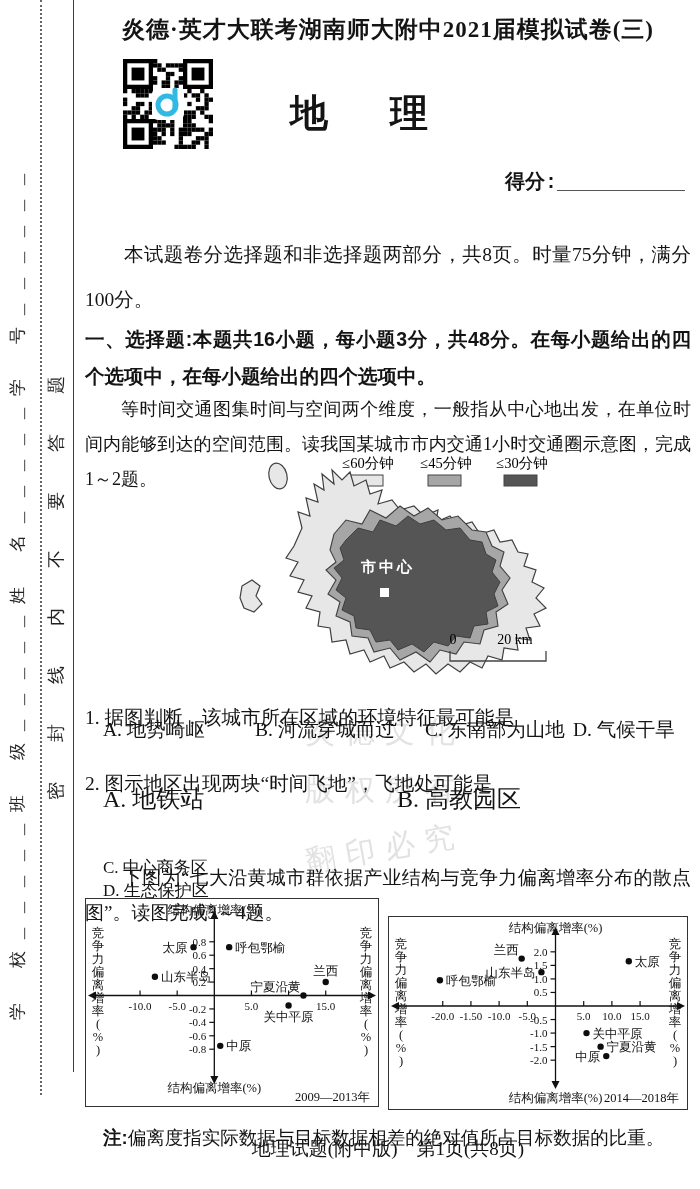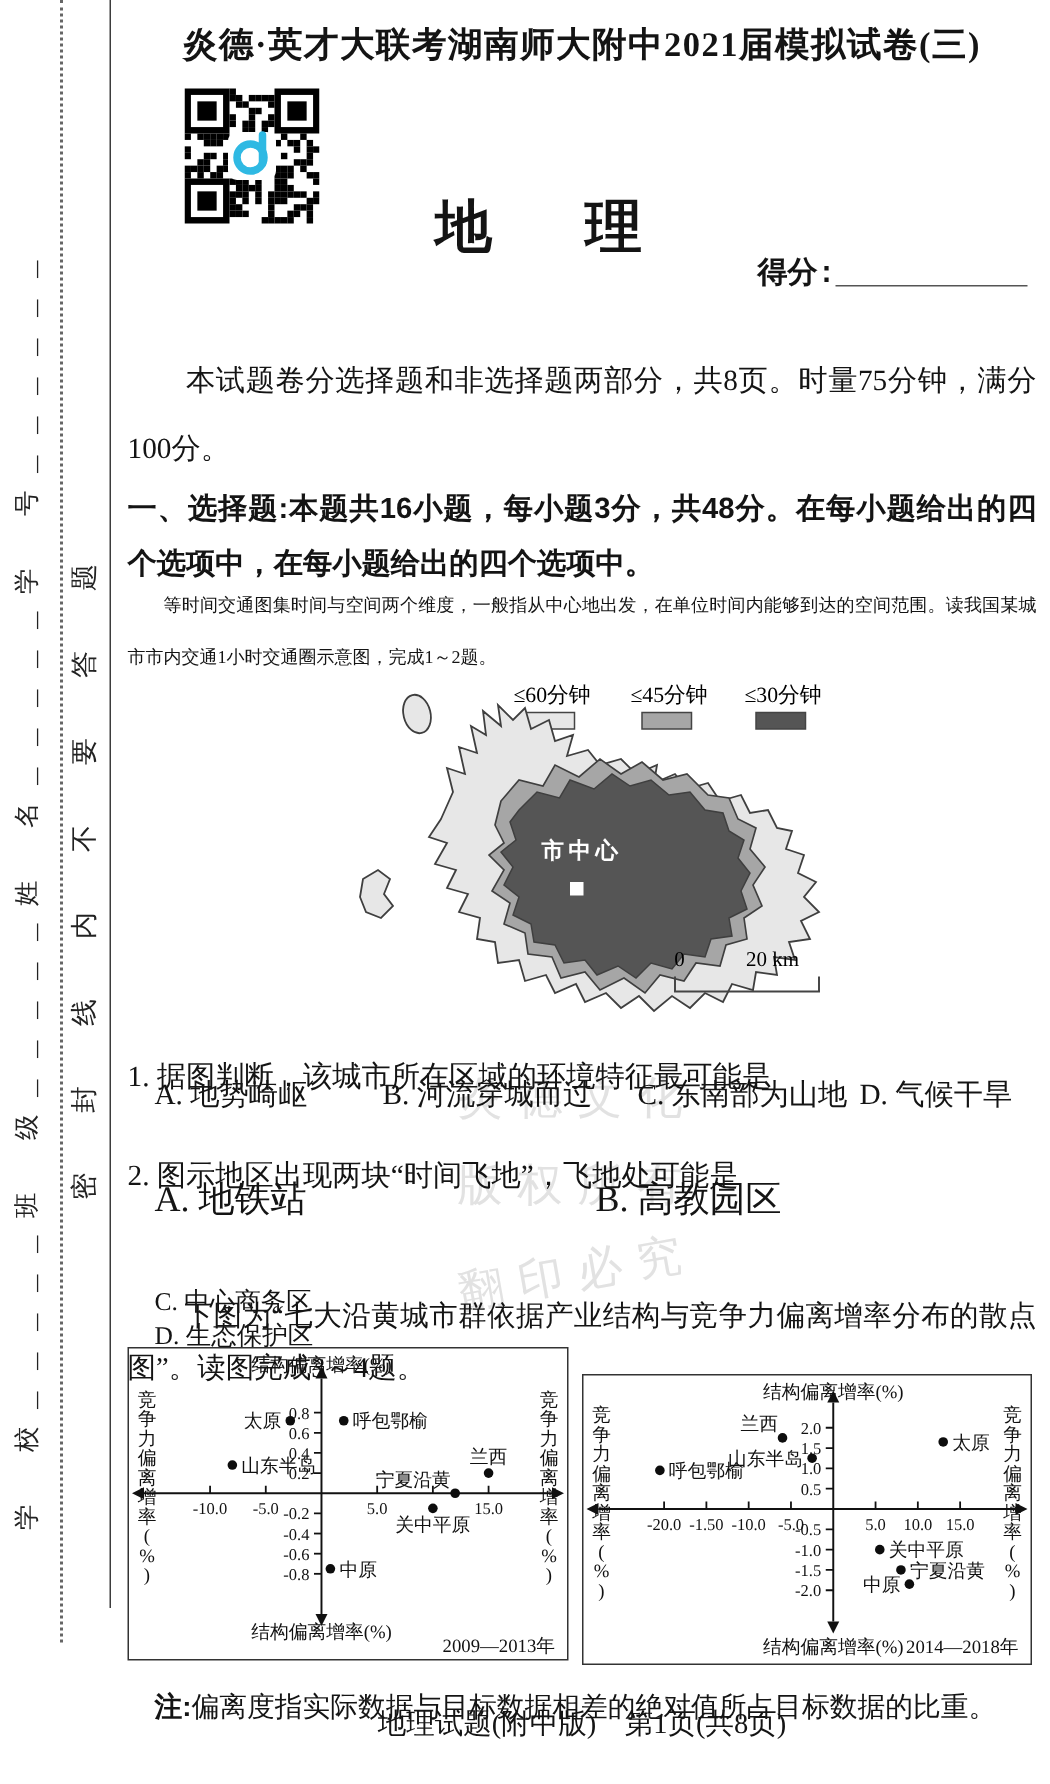--- a/index.html
+++ b/index.html
@@ -12,30 +12,30 @@
     transform:rotate(-90deg);font-size:18px;letter-spacing:40px;white-space:nowrap;color:#222;
     font-family:"Liberation Sans","DejaVu Sans",sans-serif;}
   .dotted-line{position:absolute;left:40px;top:0;height:1095px;width:0;border-left:2px dotted #666;}
   .solid-line{position:absolute;left:73px;top:0;height:1072px;width:0;border-left:1.5px solid #3d3d3d;}
   
   .exam-title{position:absolute;left:85px;top:14px;width:606px;text-align:center;
     font-size:23px;font-weight:bold;letter-spacing:1px;white-space:nowrap;}
   .qr{position:absolute;left:123px;top:58px;width:90px;height:92px;}
   .subject{position:absolute;left:85px;top:88px;width:560px;text-align:center;
     font-size:38px;font-weight:bold;letter-spacing:12px;
-    font-family:"Liberation Sans","DejaVu Sans",sans-serif;margin-top:38px;}
+    font-family:"Liberation Sans","DejaVu Sans",sans-serif;}
   .score{position:absolute;left:505px;top:168px;font-size:20px;font-weight:bold;
     font-family:Liberation Mono, monospace;}
   .score .blank{display:inline-block;width:128px;border-bottom:1.6px solid #555;height:20px;vertical-align:-3px;}
   
   .para{position:absolute;left:85px;width:606px;text-align:justify;}
   .intro{top:212px;font-size:19.5px;line-height:45px;text-indent:2em;}
   .sec-head{top:301px;font-size:19.5px;line-height:37px;font-weight:bold;
     font-family:"Liberation Sans","DejaVu Sans",sans-serif;}
-  .passage1{top:374px;font-size:12px;line-height:35px;text-indent:2em;}
+  .passage1{top:374px;font-size:18px;line-height:35px;text-indent:2em;}
   .passage2{top:841px;font-size:19px;line-height:35px;text-indent:2em;}
   
   .qblock{position:absolute;left:85px;width:606px;font-size:19.5px;}
   .q1-stem{top:684px;} .q2-stem{top:750px;}
   .opt-row{position:absolute;left:103px;top:716px;width:588px;display:flex;font-size:19.5px;}
   .opt-row .o1{width:152px;} .opt-row .o2{width:170px;} .opt-row .o3{width:148px;}
   .opt-grid-a{position:absolute;left:103px;top:783px;width:588px;display:flex;font-size:24px;}
   .opt-grid-b{position:absolute;left:103px;top:856px;width:588px;display:flex;font-size:17px;flex-direction:column;}
   .opt-grid-a .oc,.opt-grid-b .oc{width:312px;}
   

